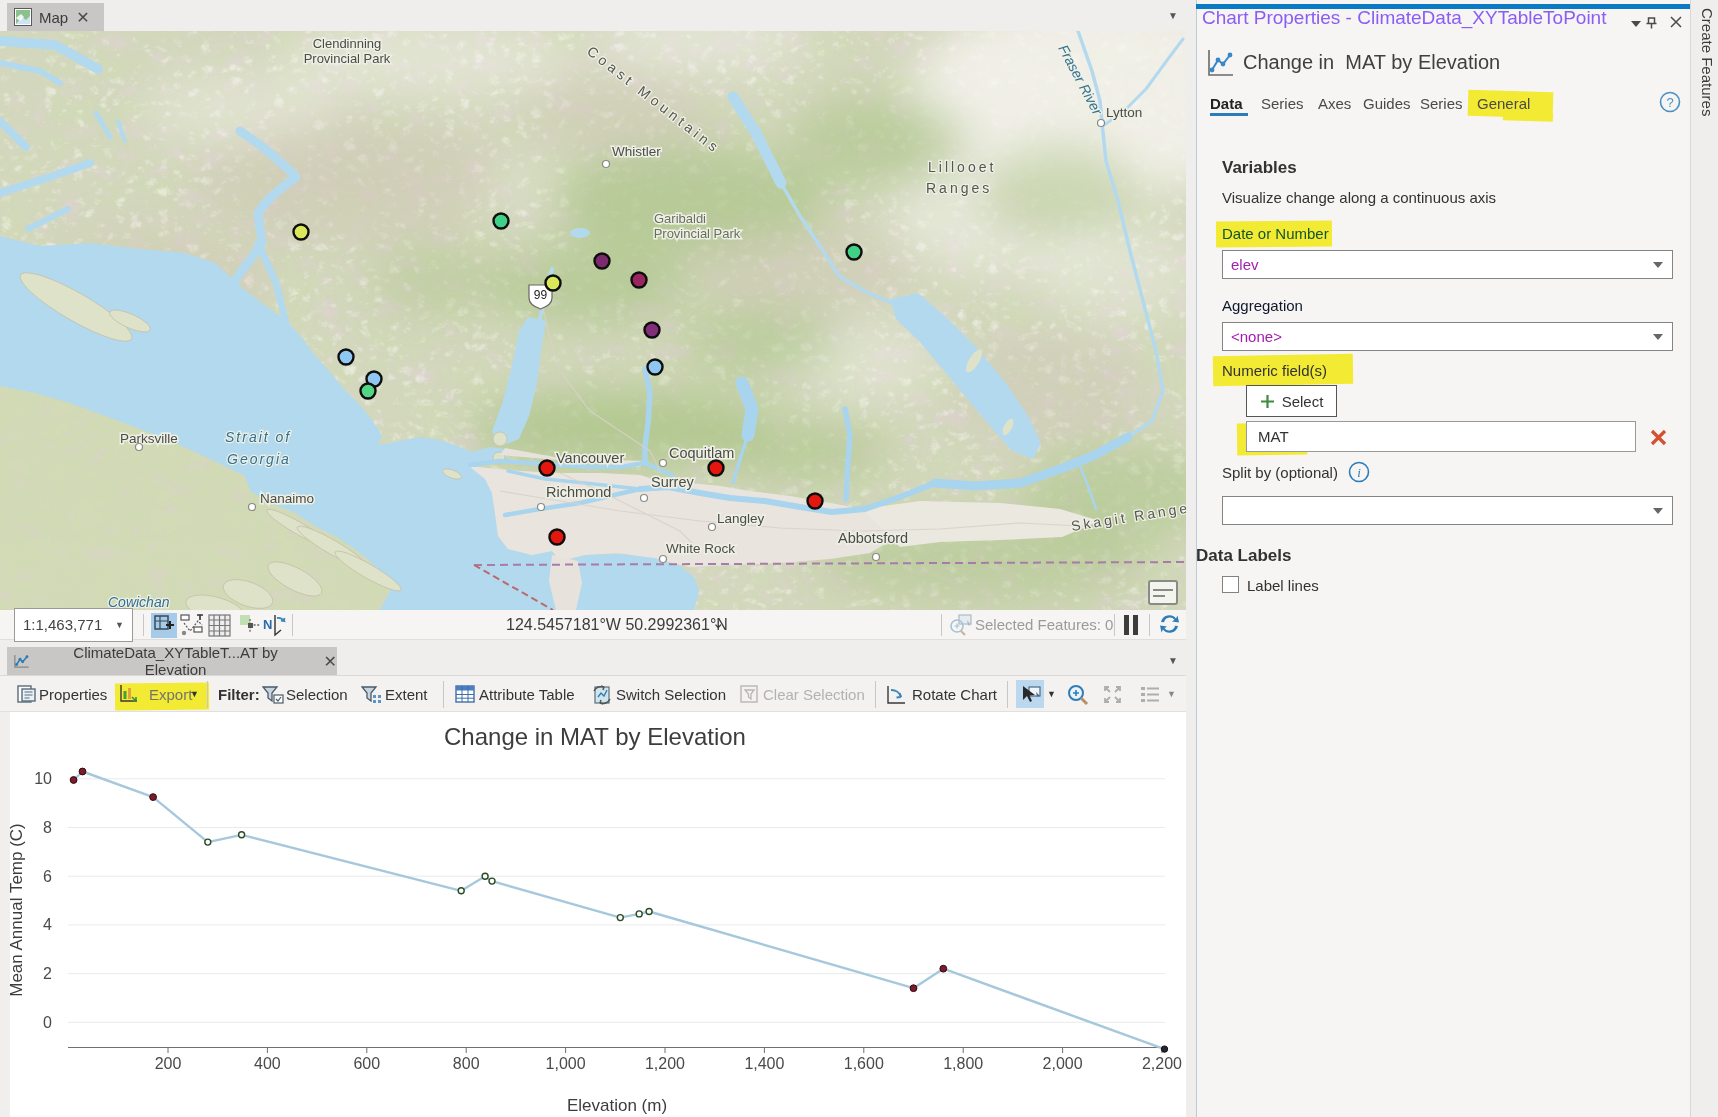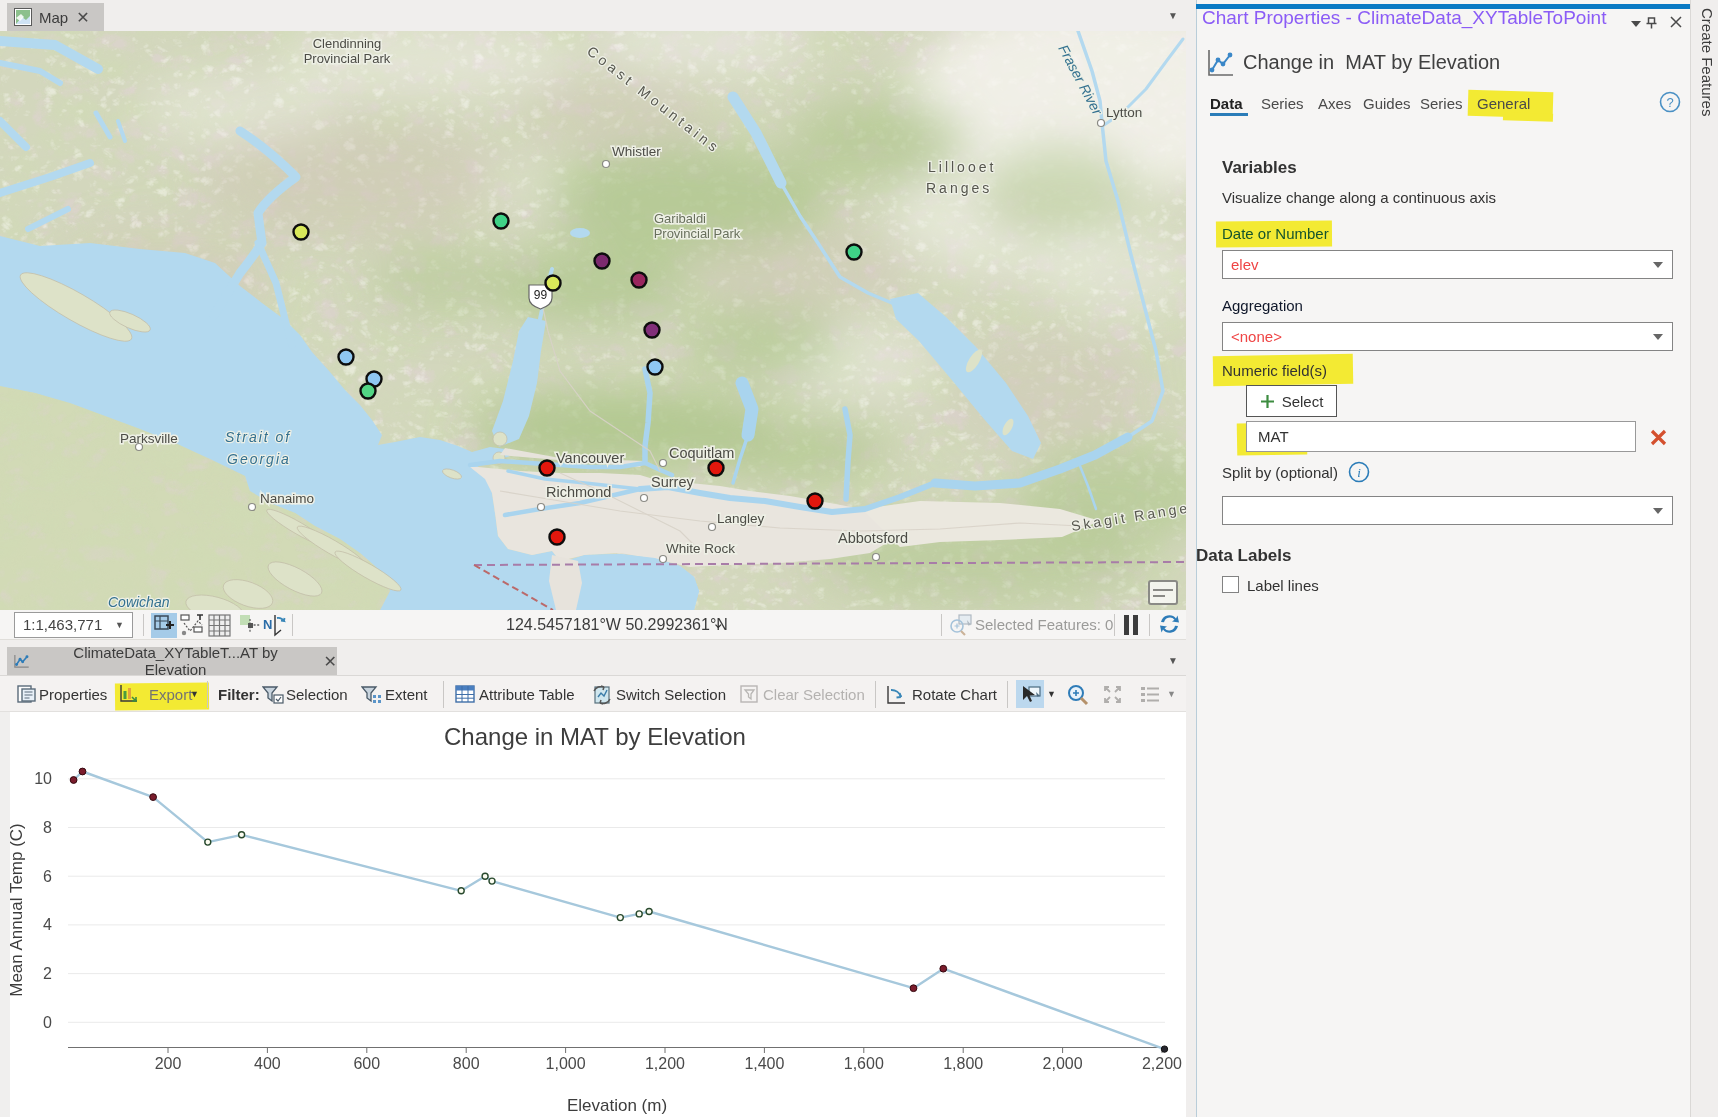--- a/index.html
+++ b/index.html
@@ -33,21 +33,21 @@
   #panel { left:1196px; top:0; width:494px; height:1117px; background:#f6f5f4;
      border-left:1px solid #b9cdd9; }
   #panelblue { left:1196px; top:4px; width:494px; height:5px; background:#0a7ac4; }
   #rightstrip { left:1690px; top:0; width:28px; height:1117px; background:#f0eeed;
      border-left:1px solid #dad8d6; }
   .vtext { position:absolute; left:1694px; top:8px; width:22px; color:#3c3c3c;
      font-size:15px; writing-mode:vertical-rl; }
 
   .hl { background:#f3ea33; }
   .dd { position:absolute; left:1222px; width:451px; height:29px; background:#fff;
-      border:1px solid #848484; font-size:15px; color:#ef4444; display:flex; align-items:center;
+      border:1px solid #848484; font-size:15px; color:#a21caf; display:flex; align-items:center;
       padding-left:8px; }
   .ddarrow { position:absolute; right:9px; top:11px; width:0; height:0;
       border-left:5px solid transparent; border-right:5px solid transparent; border-top:6px solid #666; }
 </style>
 </head>
 <body>
 <div id="app">
 
   <div id="maptabbar" class="abs"></div>
   <div id="maptab" class="tab">
@@ -269,21 +269,21 @@
   <circle cx="557" cy="506" r="7.5" fill="#e3170d"></circle>
 </g>
 
 <g transform="translate(1149,550)" stroke="#8a8a86" fill="none" stroke-width="2">
   <rect x="0" y="0" width="28" height="23" rx="2" fill="#fbfbfa" fill-opacity="0.8"></rect>
   <path d="M4,9 h20 M4,15 h12"></path>
 </g>
 </svg></div>
 
   <div id="mapstatus" class="abs">
-    <div style="width:119px;height:26px;background:#fff;border:1px solid #9a9a9a;margin-left:14px;display:flex;align-items:center;justify-content:space-between;padding:8px 8px;">
+    <div style="width:119px;height:26px;background:#fff;border:1px solid #9a9a9a;margin-left:14px;display:flex;align-items:center;justify-content:space-between;padding:16px 8px;">
       <span>1:1,463,771</span>
         <span style="font-size:9px;color:#555">▼</span>
     </div>
     <div class="sep" style="margin-left:10px"></div>
 
     <svg class="abs" style="left:151px;top:3px" width="26" height="25" viewBox="0 0 26 25">
       <rect x="0" y="0" width="26" height="25" fill="#a5cbe8"></rect>
       <rect x="4" y="3" width="13" height="13" fill="none" stroke="#3a4a58" stroke-width="1.5"></rect>
       <path d="M9,3 v13 M4,8 h13" stroke="#3a4a58" stroke-width="1.2"></path>
       <path d="M15,12 h8 m-4,-4 v8" stroke="#222" stroke-width="2"></path>

